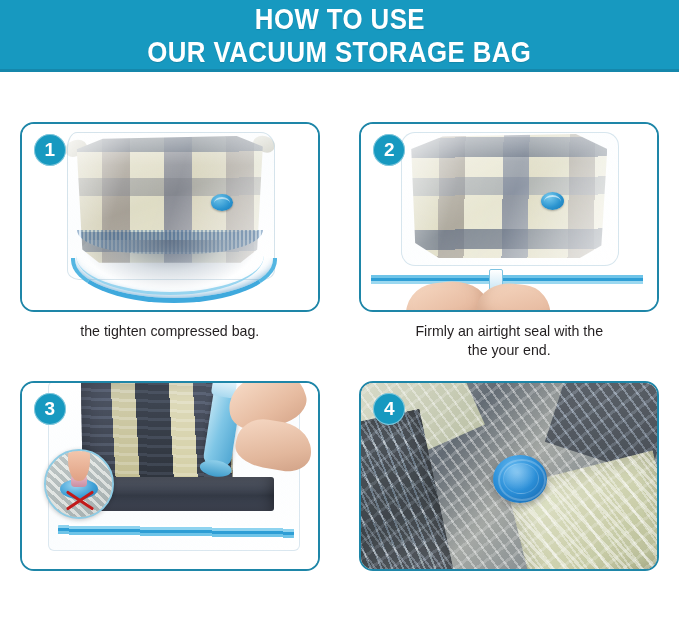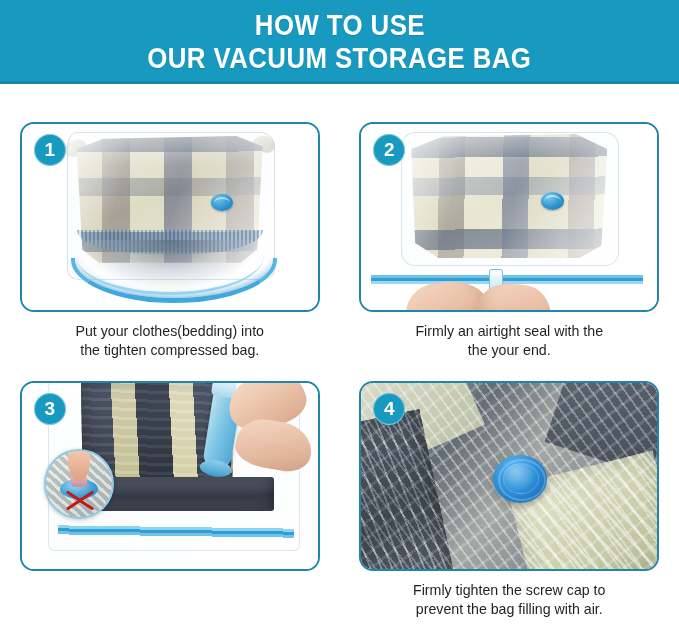--- a/index.html
+++ b/index.html
@@ -22,21 +22,21 @@
     height: 641px;
     background: #ffffff;
   }
 
   
   .banner {
     position: absolute;
     left: 0;
     top: 0;
     width: 679px;
-    height: 84px;
+    height: 72px;
     background: #1799c0;
     border-bottom: 3px solid #1587ab;
     box-sizing: border-box;
     display: flex;
     flex-direction: column;
     align-items: center;
     justify-content: center;
     padding-top: 2px;
   }
   .banner-line {
@@ -710,21 +710,20 @@
             <div class="bag1-film"></div>
             <div class="zip1-band"></div>
             <div class="bag1-skirt"></div>
             <div class="zip1"></div>
             <div class="zip1b"></div>
             <div class="valve1"></div>
           </div>
         </div>
       </div>
       <div class="caption">
-        <div>Put your clothes(bedding) into</div>
         <div>the tighten compressed bag.</div>
       </div>
     </div>
 
     <div class="cell">
       <div class="panel">
         <div class="badge">2</div>
         <div class="scene">
           <div class="bag2">
             <div class="bag2-body">
@@ -785,20 +784,16 @@
             <div class="cu-lightpatch"></div>
             <div class="cu-topright"></div>
             <div class="cu-darkstrip"></div>
             <div class="cu-cream"></div>
             <div class="cu-wrinkles"></div>
             <div class="cap-rim"></div>
             <div class="screwcap"></div>
           </div>
         </div>
       </div>
-      <div class="caption">
-        <div>Firmly tighten the screw cap to</div>
-        <div>prevent the bag filling with air.</div>
-      </div>
     </div>
 
   </div>
 </div>
 
 </body></html>

